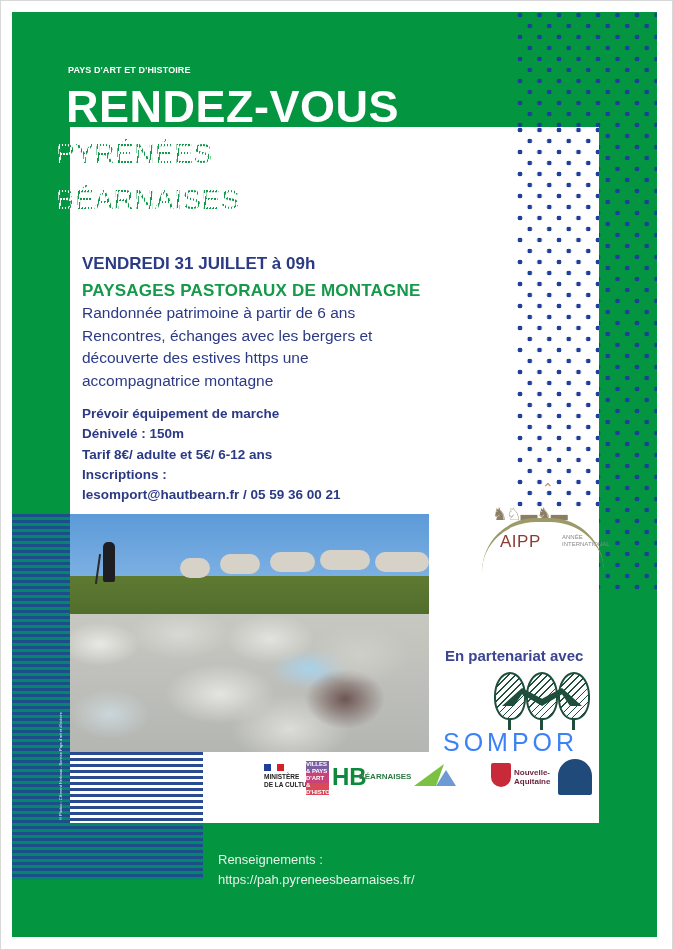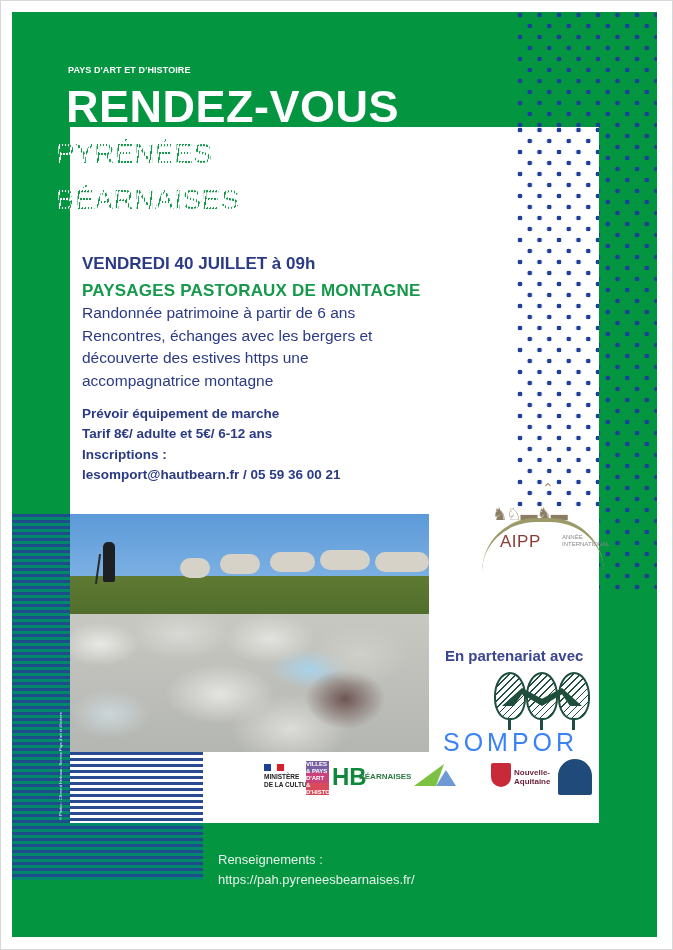--- a/index.html
+++ b/index.html
@@ -85,30 +85,31 @@
 <div class="panel"></div>
 <div class="dots-white"></div>
 <div class="stripes-white"></div>
 <div class="credit">© Photos : Clément Herbaux - Service Pays d'art et d'histoire</div>
 
 <div class="kicker">PAYS D'ART ET D'HISTOIRE</div>
 <div class="title1">RENDEZ-VOUS</div>
 <div class="title2">PYRÉNÉES</div>
 <div class="title3">BÉARNAISES</div>
 
-<div class="date">VENDREDI 40 JUILLET à 09h</div>
+<div class="date">VENDREDI 31 JUILLET à 09h</div>
 <div class="subtitle">PAYSAGES PASTORAUX DE MONTAGNE</div>
 <div class="desc">
   <div>Randonnée patrimoine à partir de 6 ans</div>
   <div>Rencontres, échanges avec les bergers et</div>
   <div>découverte des estives https une</div>
   <div>accompagnatrice montagne</div>
 </div>
 <div class="info">
   <div>Prévoir équipement de marche</div>
+  <div>Dénivelé : 150m</div>
   <div>Tarif 8€/ adulte et 5€/ 6-12 ans</div>
   <div>Inscriptions :</div>
   <div>lesomport@hautbearn.fr / 05 59 36 00 21</div>
 </div>
 
 <div class="photo" title="Berger et troupeau de brebis en estive">
   <div class="sky"></div>
   <div class="grass"></div>
   <div class="far-sheep" style="left:110px;width:30px;"></div>
   <div class="far-sheep" style="left:150px;width:40px;top:40px;"></div>

